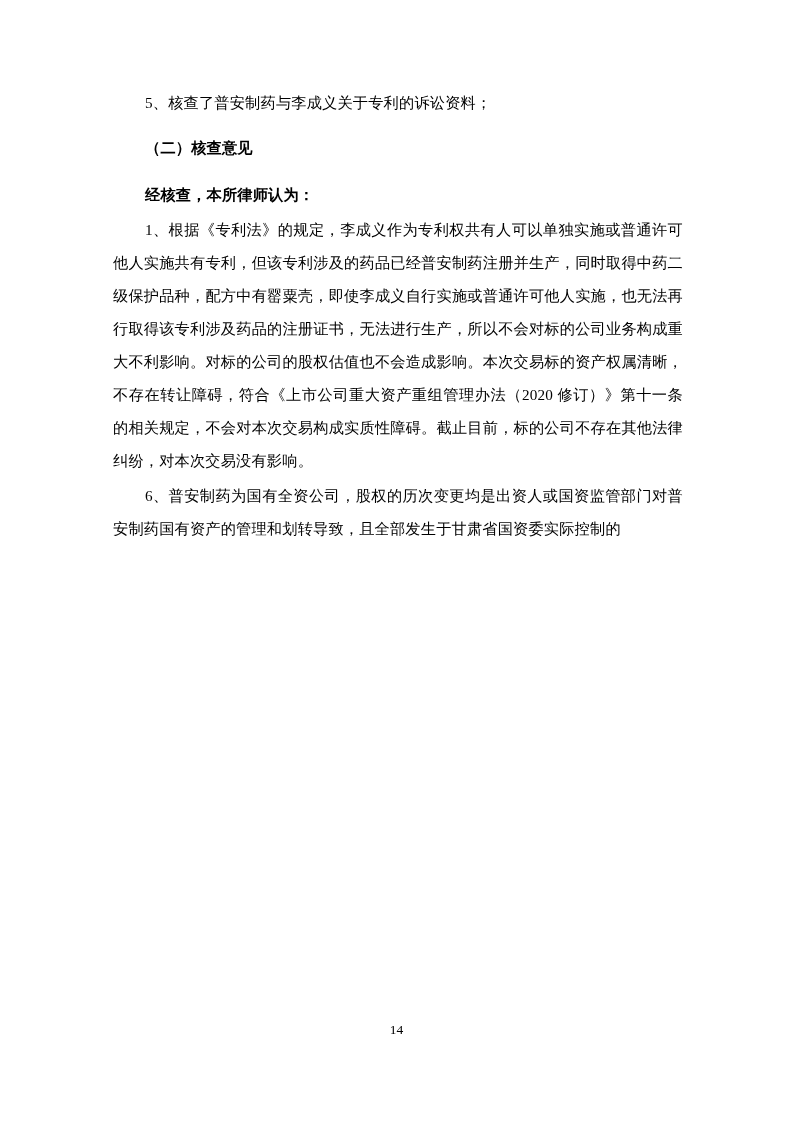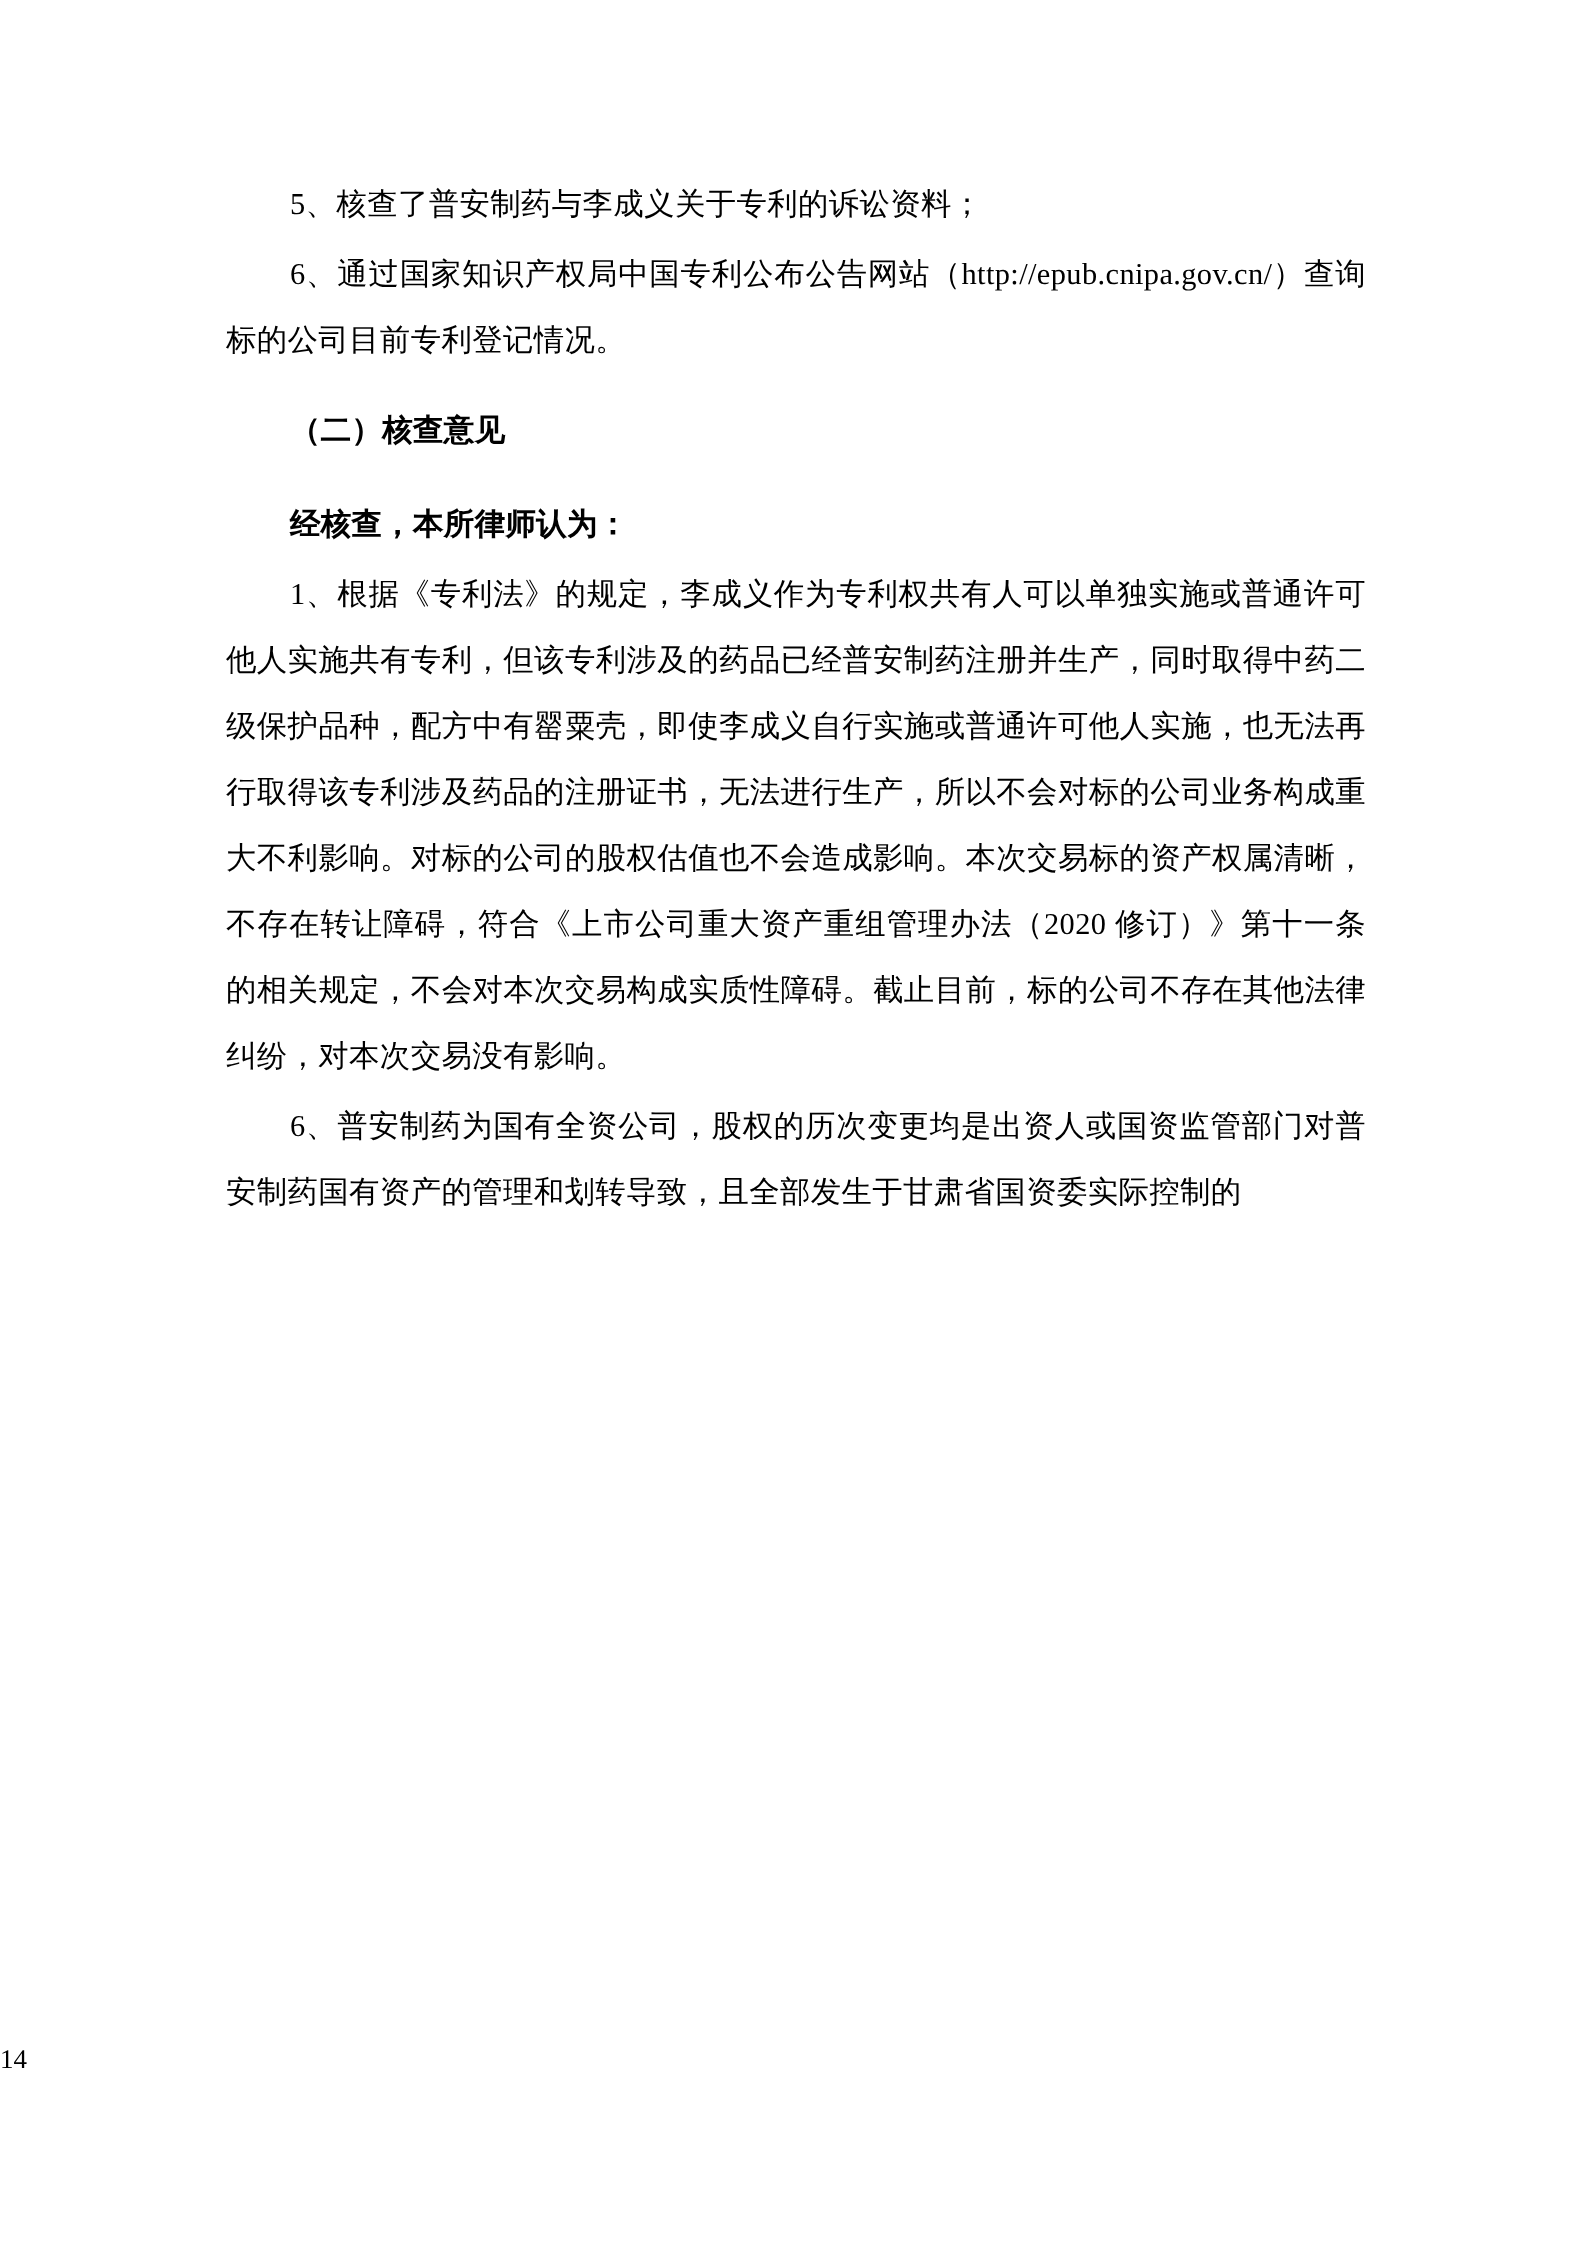--- a/index.html
+++ b/index.html
@@ -45,31 +45,30 @@
     font-weight: bold;
     text-indent: 32px;
     margin-top: 4px;
     margin-bottom: 2px;
   }
   .page-number {
     position: absolute;
     left: 0;
     right: 0;
     top: 1022px;
-    text-align: left;
+    text-align: center;
     font-size: 13.5px;
     font-family: "Liberation Serif", "DejaVu Serif", serif;
   }
 </style>
 </head>
 <body>
 
 <div class="page">
   <div class="content">
     <p class="indent">5、核查了普安制药与李成义关于专利的诉讼资料；</p>
-    <p class="indent">6、通过国家知识产权局中国专利公布公告网站（http://epub.cnipa.gov.cn/）查询标的公司目前专利登记情况。</p>
     <p class="heading">（二）核查意见</p>
     <p class="subheading">经核查，本所律师认为：</p>
     <p class="indent">1、根据《专利法》的规定，李成义作为专利权共有人可以单独实施或普通许可他人实施共有专利，但该专利涉及的药品已经普安制药注册并生产，同时取得中药二级保护品种，配方中有罂粟壳，即使李成义自行实施或普通许可他人实施，也无法再行取得该专利涉及药品的注册证书，无法进行生产，所以不会对标的公司业务构成重大不利影响。对标的公司的股权估值也不会造成影响。本次交易标的资产权属清晰，不存在转让障碍，符合《上市公司重大资产重组管理办法（2020 修订）》第十一条的相关规定，不会对本次交易构成实质性障碍。截止目前，标的公司不存在其他法律纠纷，对本次交易没有影响。</p>
     <p class="indent">6、普安制药为国有全资公司，股权的历次变更均是出资人或国资监管部门对普安制药国有资产的管理和划转导致，且全部发生于甘肃省国资委实际控制的</p>
   </div>
   <div class="page-number">14</div>
 </div>
 
 </body></html>

